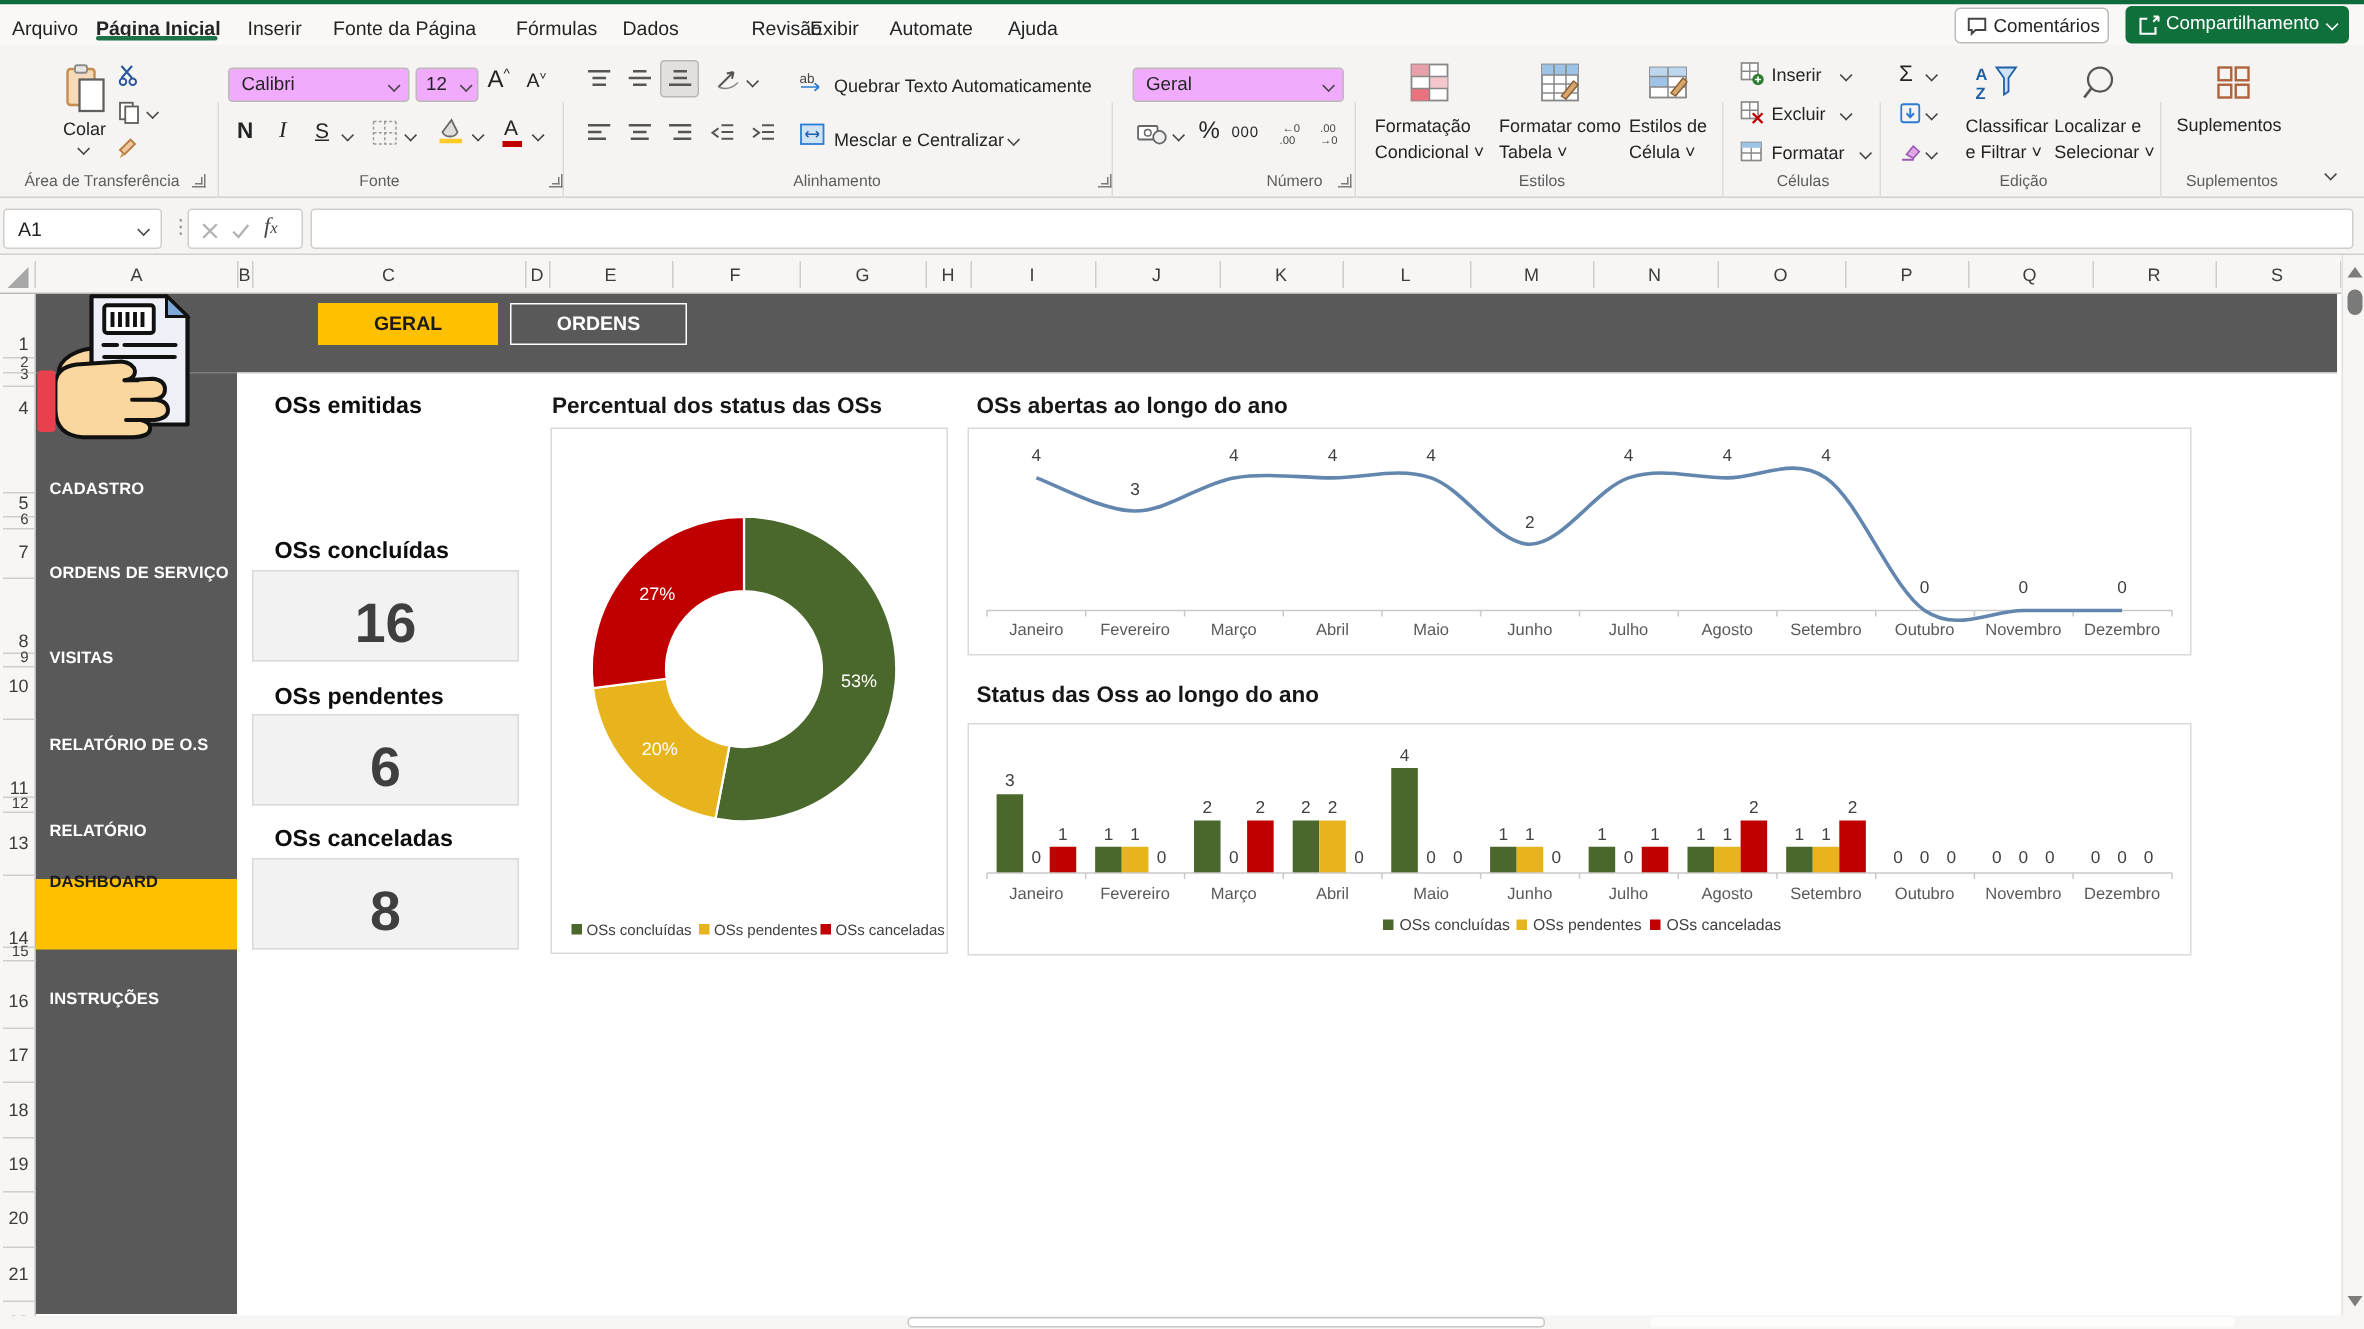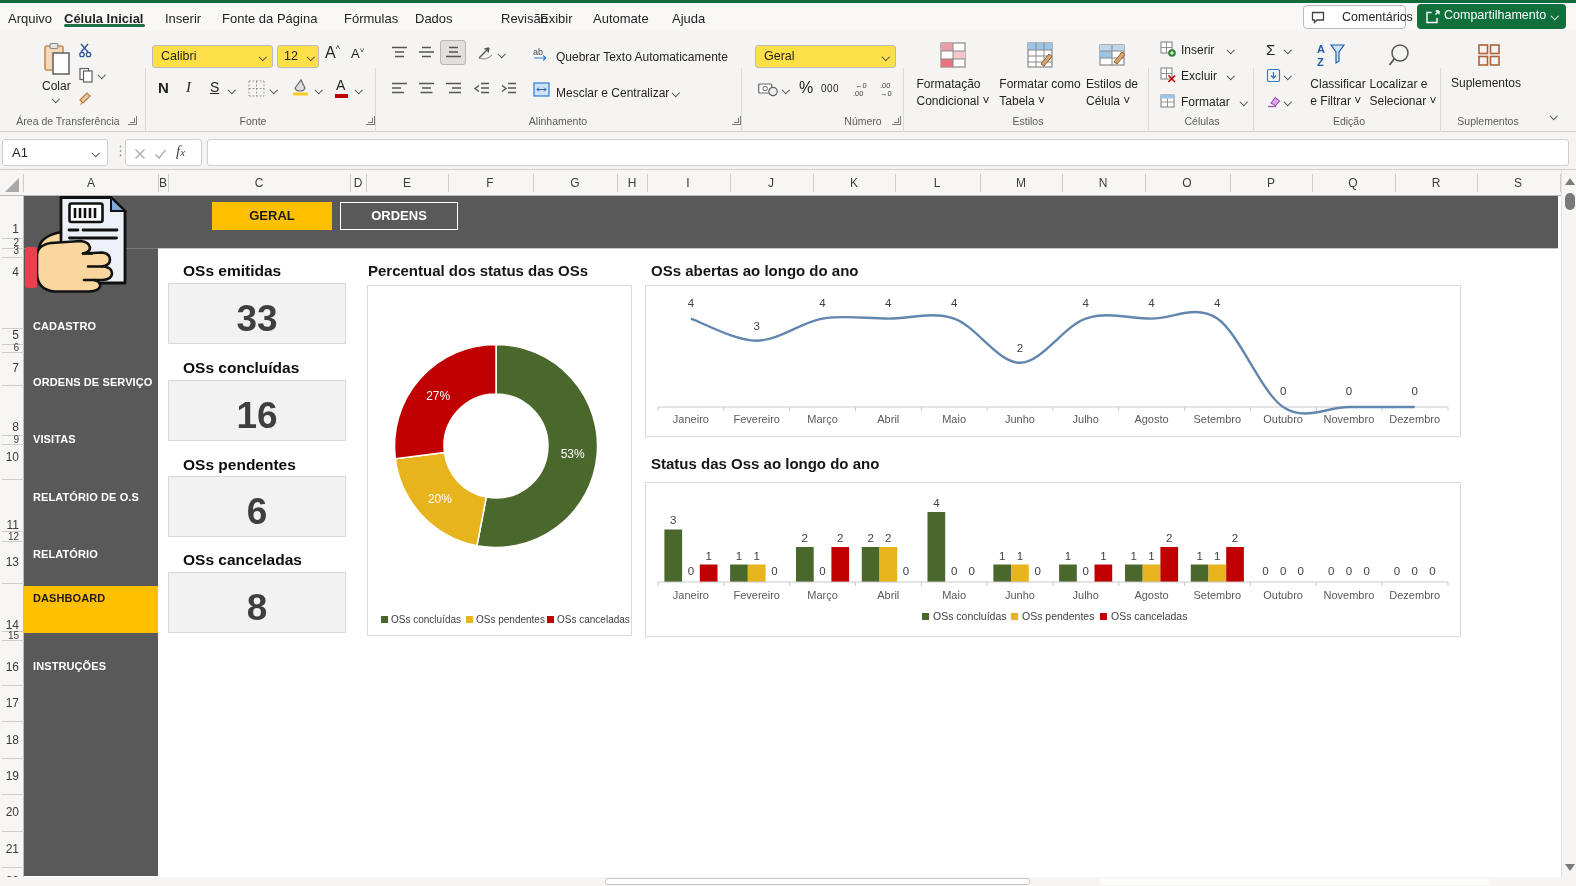--- a/index.html
+++ b/index.html
@@ -7,21 +7,21 @@
   .abs { position:absolute; }
   
   #greenstrip { left:0; top:0; width:1576px; height:3px; background:#0f6b3c; }
   #menubar { left:0; top:3px; width:1576px; height:27px; background:#f9f8f7; }
   .mitem { position:absolute; top:8px; font-size:13px; color:#242424; white-space:nowrap; }
   #ribbon { left:0; top:30px; width:1576px; height:102px; background:#f5f4f3; border-bottom:1px solid #d2d0ce; }
   .glabel { position:absolute; top:85px; font-size:10.5px; color:#5c5c5c; white-space:nowrap; transform:translateX(-50%); }
   .gsep { position:absolute; top:38px; height:84px; width:1px; background:#dddbd9; }
   .launcher { position:absolute; width:9px; height:9px; border-right:1px solid #7b7b7b; border-bottom:1px solid #7b7b7b; }
   .launcher:after { content:""; position:absolute; right:1px; bottom:1px; width:4px; height:4px; border-right:1.5px solid #7b7b7b; border-bottom:1.5px solid #7b7b7b; }
-  .combo { position:absolute; background:#fde047; border:1px solid #bdbbb9; border-radius:3px; font-size:12.5px; color:#242424; }
+  .combo { position:absolute; background:#f0abfc; border:1px solid #bdbbb9; border-radius:3px; font-size:12.5px; color:#242424; }
   .chev { position:absolute; width:7px; height:7px; }
   .chev:after { content:""; position:absolute; left:1px; top:0px; width:4.5px; height:4.5px; border-right:1.2px solid #444; border-bottom:1.2px solid #444; transform:rotate(45deg); }
   .wchev:after { border-color:#fff; }
   .rtxt { position:absolute; font-size:12px; color:#242424; white-space:nowrap; }
   .rtxt2 { position:absolute; font-size:12px; color:#242424; white-space:nowrap; transform:translateX(-50%); line-height:17px; }
   
   #fbar { left:0; top:132px; width:1576px; height:38px; background:#f5f4f3; border-bottom:1px solid #d2d0ce; }
   .fbox { position:absolute; background:#fff; border:1px solid #d0cecc; border-radius:3px; }
   
   #colhead { left:0; top:170px; width:1561px; height:26px; background:#f7f6f5; border-bottom:1px solid #bdbbb9; }
@@ -39,35 +39,35 @@
   .ctitle { position:absolute; font-weight:bold; font-size:15px; color:#161616; }
   .smenu { position:absolute; left:9px; white-space:nowrap; color:#fff; font-weight:bold; font-size:11px; letter-spacing:0.1px; }
   
   #vscroll { left:1561px; top:170px; width:15px; height:707px; background:#f6f5f4; border-left:1px solid #e3e1df; }
   #hscroll { left:0; top:877px; width:1576px; height:9px; background:#f6f5f4; }
 </style></head>
 <body>
 <div id="greenstrip" class="abs"></div>
 <div id="menubar" class="abs">
   <span class="mitem" style="left:8px;">Arquivo</span>
-  <span class="mitem" style="left:64px; font-weight:bold;">Célula Inicial</span>
+  <span class="mitem" style="left:64px; font-weight:bold;">Página Inicial</span>
   <span class="mitem" style="left:165px;">Inserir</span>
   <span class="mitem" style="left:222px;">Fonte da Página</span>
   <span class="mitem" style="left:344px;">Fórmulas</span>
   <span class="mitem" style="left:415px;">Dados</span>
   <span class="mitem" style="left:501px;">Revisão</span>
   <span class="mitem" style="left:540px;">Exibir</span>
   <span class="mitem" style="left:593px;">Automate</span>
   <span class="mitem" style="left:672px;">Ajuda</span>
   <div class="abs" style="left:64px; top:20.5px; width:81px; height:3px; background:#1e7145; border-radius:2px;"></div>
   <div class="abs" style="left:1303px; top:2px; width:103px; height:24px; background:#fff; border:1px solid #bdbbb9; border-radius:4px;">
     <svg width="14" height="13" viewBox="0 0 14 13" style="position:absolute; left:7px; top:5px;">
         <path d="M1.5 1.5 h11 v7.5 h-6.5 l-2.5 2.5 v-2.5 h-2 z" fill="none" stroke="#444" stroke-width="1.3"></path>
       </svg>
-    <span style="position:absolute; left:38px; top:4px; font-size:12.5px; color:#242424;">Comentários</span>
+    <span style="position:absolute; left:25px; top:4px; font-size:12.5px; color:#242424;">Comentários</span>
   </div>
   <div class="abs" style="left:1417px; top:1px; width:149px; height:25px; background:#0f703c; border-radius:4px;">
     <svg width="15" height="14" viewBox="0 0 15 14" style="position:absolute; left:8px; top:6px;">
         <path d="M10.5 4.5 L14 1 M14 1 h-3.3 M14 1 v3.3 M12 8 v4.5 h-10 v-10 H6.5" fill="none" stroke="#fff" stroke-width="1.4"></path>
       </svg>
     <span style="position:absolute; left:27px; top:4px; font-size:12.5px; color:#fff;">Compartilhamento</span>
     <div class="chev wchev" style="right:8px; top:9px;"></div>
   </div>
 </div>
 <div id="ribbon" class="abs">
@@ -393,40 +393,39 @@
 <div id="sheet" class="abs">
   <div class="sh" style="left:0; top:0; width:1534px; height:52px; background:#595959;"></div>
   <div class="sh" style="left:0; top:0; width:134px; height:680px; background:#595959;"></div>
   <div class="sh" style="left:0; top:390px; width:134px; height:47px; background:#ffc000;"></div>
   <div class="sh" style="left:0; top:52px; width:1534px; height:1px; background:rgba(150,150,150,0.55);"></div>
   <div class="smenu" style="top:124px;">CADASTRO</div>
   <div class="smenu" style="top:180px;">ORDENS DE SERVIÇO</div>
   <div class="smenu" style="top:237px;">VISITAS</div>
   <div class="smenu" style="top:295px;">RELATÓRIO DE O.S</div>
   <div class="smenu" style="top:352px;">RELATÓRIO</div>
-  <div class="smenu" style="top:396px; color:#1a1a1a;">DASHBOARD</div>
+  <div class="smenu" style="top:386px; color:#1a1a1a;">DASHBOARD</div>
   <div class="smenu" style="top:464px;">INSTRUÇÕES</div>
 
   <div class="sh" style="left:188px; top:6px; width:120px; height:28px; background:#ffc000; color:#1a1a1a; font-weight:bold; font-size:13px; text-align:center; line-height:28px;">GERAL</div>
   <div class="sh" style="left:316px; top:6px; width:118px; height:28px; background:#595959; border:1.5px solid #fff; color:#fff; font-weight:bold; font-size:13px; text-align:center; line-height:25px;">ORDENS</div>
 
   <svg width="103" height="106" viewBox="0 0 103 106" style="position:absolute; left:0; top:0;">
     <ellipse cx="42" cy="53" rx="27" ry="17" fill="#fbd7a0" stroke="#111" stroke-width="2.6"></ellipse>
     <path d="M37 1.5 H87 L101 15 V87 H37 Z" fill="#edf1f7" stroke="#111" stroke-width="2.8" stroke-linejoin="round"></path>
     <path d="M87 1.5 V15 H101 Z" fill="#7fa8d9" stroke="#111" stroke-width="2"></path>
     <rect x="45.5" y="7.5" width="33" height="18.5" rx="2" fill="#fff" stroke="#111" stroke-width="2.6"></rect>
     <path d="M51 12 V22 M56 12 V22 M61 12 V22 M66 12 V22 M71 12 V22" stroke="#111" stroke-width="2.6"></path>
     <path d="M45 34 h9 M59 34 h34 M45.5 42 h47" stroke="#111" stroke-width="2.8" stroke-linecap="round"></path>
     <path d="M13 60 Q13 49 27 47 L57 45 Q65 46 66 51.5 Q66 56.5 59 57.5 L78 56.5 Q86 57.5 86 63.5 Q86 69.5 78 70.5 L80 70.5 Q88 71.5 88 77.5 Q88 83 79 84 L70 84 Q77 85.5 76 90.5 Q75 95 65 95.5 L31 95.5 Q13 94 13 77 Z" fill="#fbd7a0" stroke="#111" stroke-width="2.6" stroke-linejoin="round"></path>
     <path d="M59 57.5 L68 57.5 M78 70.5 L64 70.5 M70 84 L60 84" stroke="#111" stroke-width="2.6" stroke-linecap="round"></path>
     <rect x="1" y="51" width="12" height="41" rx="2.5" fill="#e8414d"></rect>
   </svg>
 
   <div class="kpilabel" style="left:159px; top:66px;">OSs emitidas</div>
-  <div class="kpicard" style="top:87px;">33</div>
   <div class="kpilabel" style="left:159px; top:163px;">OSs concluídas</div>
   <div class="kpicard" style="top:184px;">16</div>
   <div class="kpilabel" style="left:159px; top:260px;">OSs pendentes</div>
   <div class="kpicard" style="top:280px;">6</div>
   <div class="kpilabel" style="left:159px; top:355px;">OSs canceladas</div>
   <div class="kpicard" style="top:376px;">8</div>
 
   <div class="ctitle" style="left:344px; top:66px;">Percentual dos status das OSs</div>
   <div class="panel" style="left:343px; top:89px; width:265px; height:351px;"></div>
   <div class="ctitle" style="left:627px; top:66px;">OSs abertas ao longo do ano</div>

